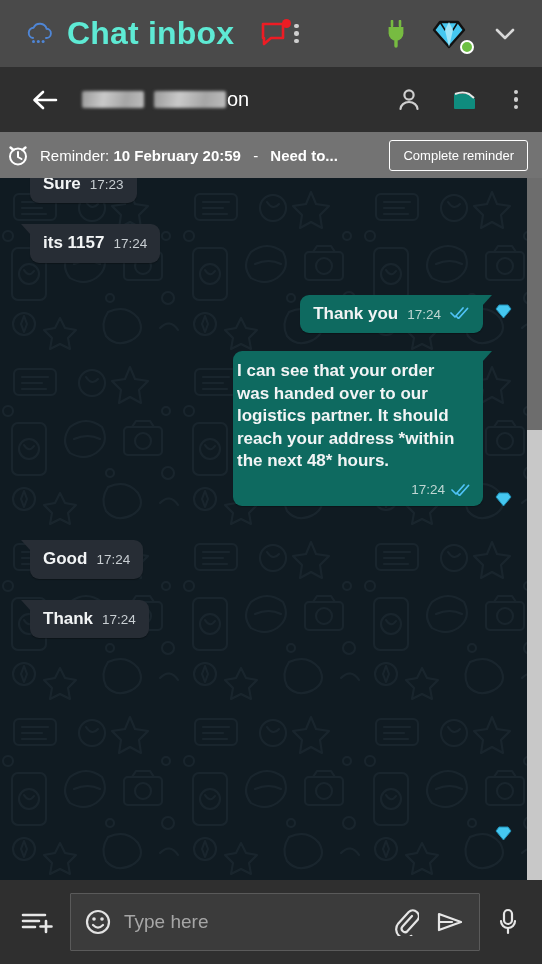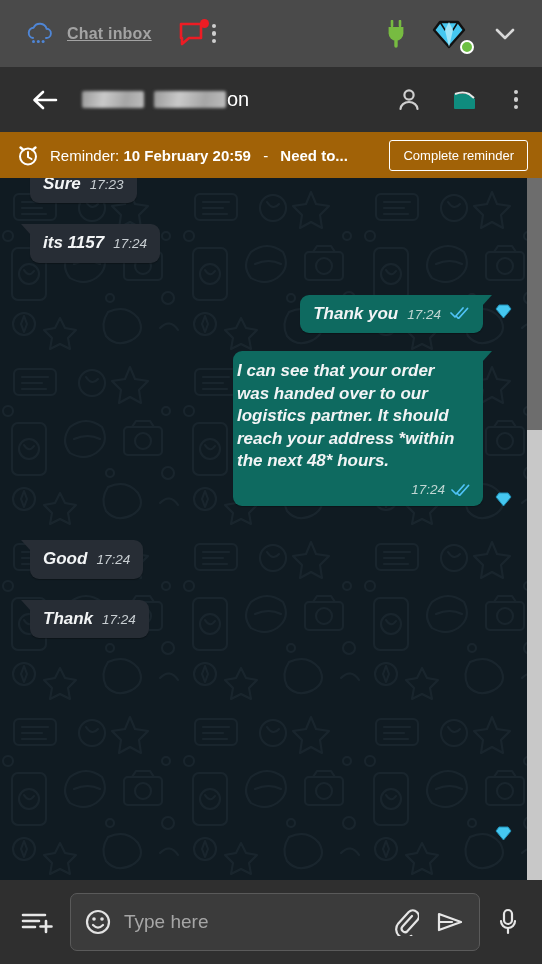--- a/index.html
+++ b/index.html
@@ -20,25 +20,24 @@
   .appbar {
     height: 67px;
     background: #4a4a4a;
     display: flex; align-items: center;
     padding: 0 18px 0 26px;
     flex: 0 0 67px;
     position: relative;
   }
   .brand { display: flex; align-items: center; gap: 11px; }
   .brand-title {
-    color: #a3a3a3;
-    font-size: 16px;
+    color: #5eead4;
+    font-size: 32px;
     font-weight: 600;
     letter-spacing: .2px;
-    text-decoration: underline;
   }
   .ab-gap { flex: 0 0 26px; }
   .ab-right { margin-left: auto; display: flex; align-items: center; gap: 26px; padding-right: 6px; }
   .icon-btn { display: flex; align-items: center; justify-content: center; cursor: pointer; }
   .dots3 { display: flex; flex-direction: column; gap: 3px; padding: 4px 6px; cursor: pointer; }
   .dots3 i { width: 4.5px; height: 4.5px; border-radius: 50%; background: #cfcfcf; display: block; }
 
   .msg-badge { position: relative; }
   .msg-badge .dot {
     position: absolute; top: -2px; right: -3px;
@@ -76,24 +75,24 @@
     border-radius: 2px;
     height: 17px;
     vertical-align: middle;
   }
   .redact.r1 { width: 62px; margin-right: 10px; }
   .redact.r2 { width: 72px; margin-right: 1px; }
   .conv-right { margin-left: auto; display: flex; align-items: center; gap: 28px; padding-right: 4px; }
 
   
   .reminder {
-    background: #a16207;
+    background: #737373;
     height: 46px;
     display: flex; align-items: center;
-    padding: 0 14px 0 16px;
+    padding: 0 14px 0 6px;
     gap: 10px;
     flex: 0 0 46px;
   }
   .rem-text {
     color: #ffffff;
     font-size: 15px;
     white-space: nowrap;
     overflow: hidden;
   }
   .rem-text b { font-weight: 700; }
@@ -125,21 +124,21 @@
     pointer-events: none;
   }
   .msgs {
     position: relative;
     height: 100%;
     padding: 0 30px 10px 30px;
     display: flex; flex-direction: column;
     overflow: hidden;
   }
 
-  .row { display: flex; align-items: flex-start; margin-bottom: 10px; font-style: italic; }
+  .row { display: flex; align-items: flex-start; margin-bottom: 10px; }
   .row.out { justify-content: flex-end; }
   .row.in  { justify-content: flex-start; }
 
   .bubble {
     position: relative;
     max-width: 250px;
     border-radius: 9px;
     padding: 9px 12px 8px 4px;
     color: #f2f4f5;
     font-size: 17px;
@@ -196,21 +195,21 @@
     background: #2f2f2f;
     display: flex; align-items: center;
     padding: 0 14px 0 12px;
     gap: 8px;
   }
   .comp-field {
     flex: 1 1 auto;
     height: 58px;
     background: #3b3b3b;
     border: 1px solid #5a5a5a;
-    border-radius: 7px;
+    border-radius: 1px;
     display: flex; align-items: center;
     padding: 0 14px 0 13px;
     gap: 12px;
   }
   .comp-input {
     flex: 1 1 auto;
     background: transparent;
     border: none; outline: none;
     color: #e7e7e7;
     font-family: "Liberation Sans", sans-serif;

